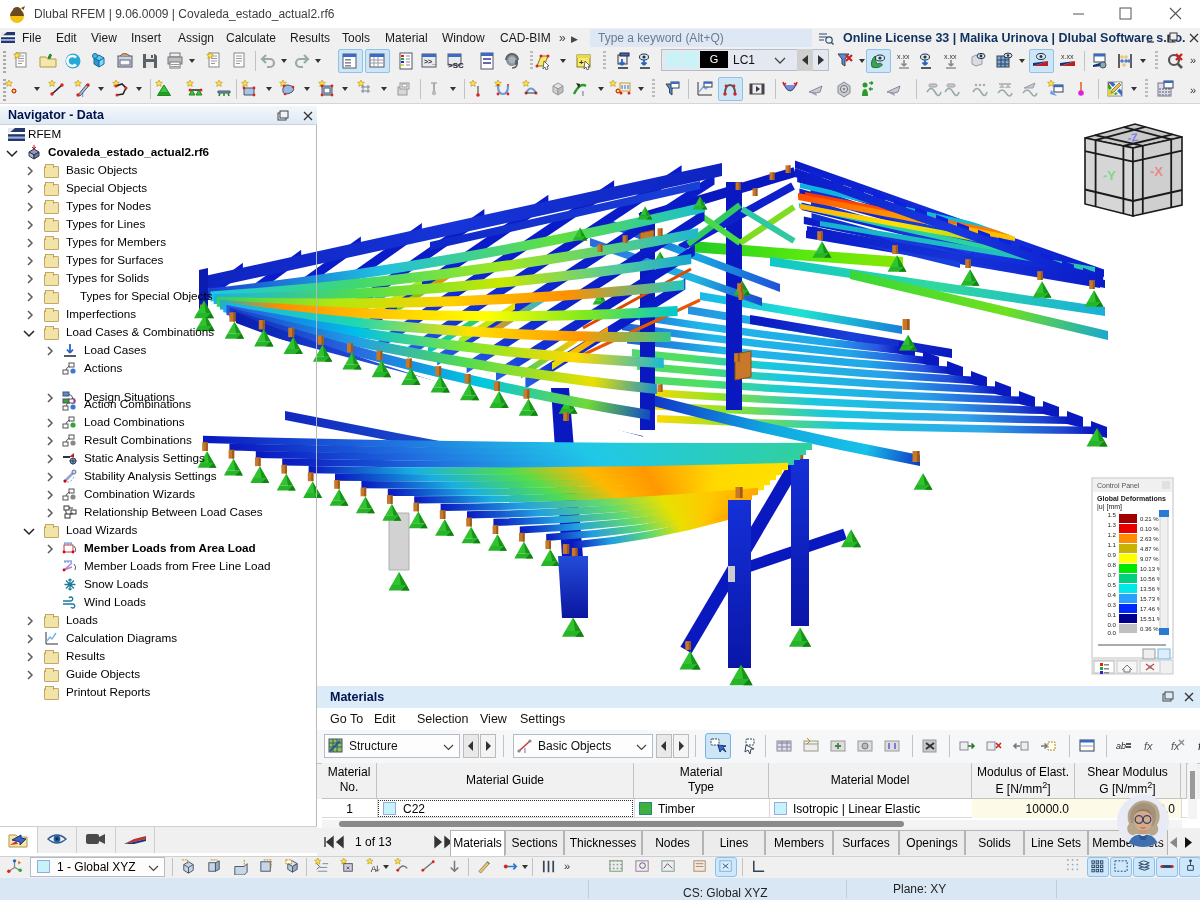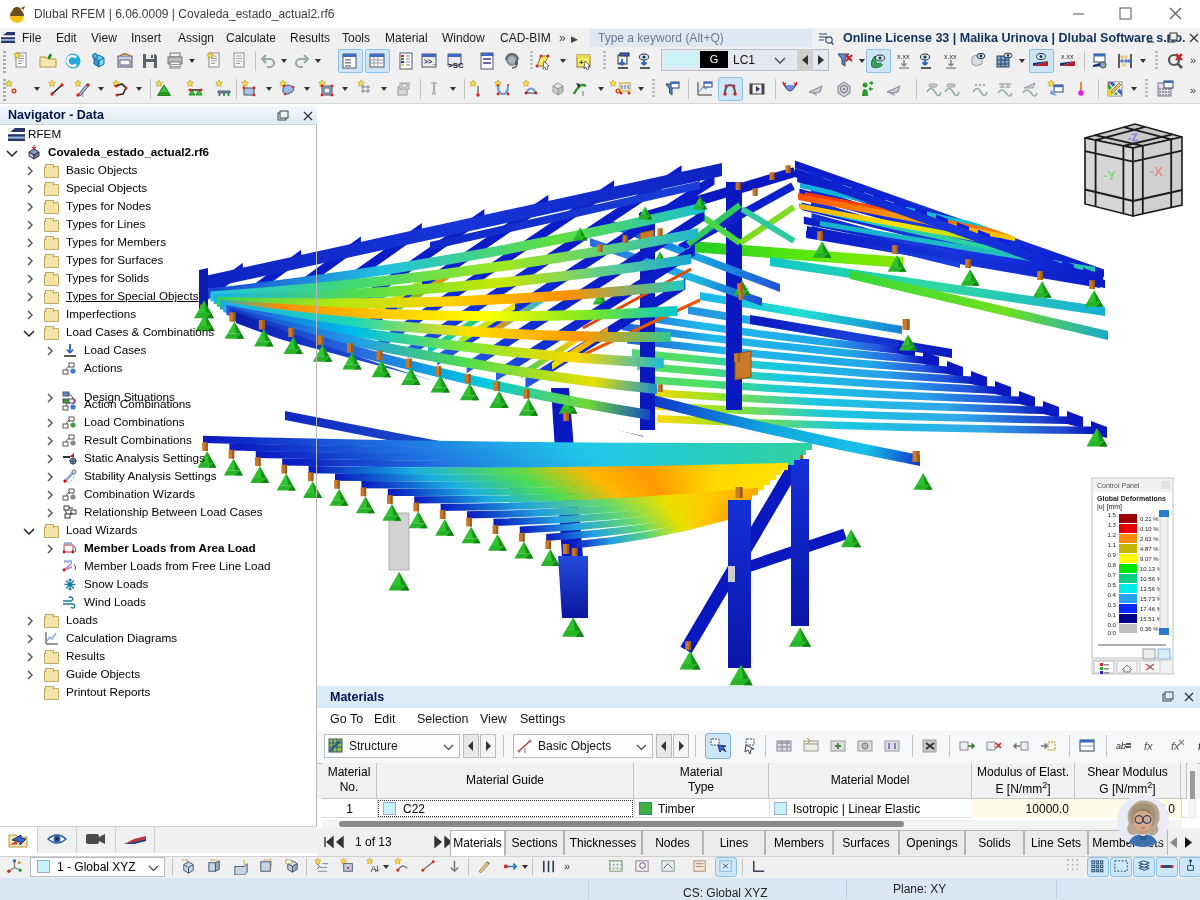--- a/index.html
+++ b/index.html
@@ -1290,21 +1290,21 @@
       </svg>
   </div>
 
   <div id="titlebar" class="abs">
     <svg class="abs" style="left:8px;top:5px" width="19" height="19" viewBox="0 0 19 19">
       <circle cx="9" cy="11" r="7" fill="#f5c211"></circle>
         <path d="M2 11 A7 7 0 0 1 16 11 Z" fill="#6b4a1f"></path>
       <circle cx="9" cy="6.5" r="4.5" fill="#6b4a1f"></circle>
         <path d="M13 3 l4 -2 -1.5 4z" fill="#6b4a1f"></path>
     </svg>
-    <div id="titletext" class="abs">Dlubal RFEM | 6.06.0009 | Covaleda_estado_actual2.rf6</div>
+    <div id="titletext" class="abs">Dlubal RFEM | 9.06.0009 | Covaleda_estado_actual2.rf6</div>
     <div id="winbtns" class="abs" style="left:1058px;top:0;width:142px;height:28px;">
       <svg width="142" height="28">
         <line x1="15" y1="14" x2="26" y2="14" stroke="#555" stroke-width="1"></line>
         <rect x="62" y="8" width="11" height="11" fill="none" stroke="#555" stroke-width="1"></rect>
         <path d="M112 8 l11 11 M123 8 l-11 11" stroke="#555" stroke-width="1.1"></path>
       </svg>
     </div>
   </div>
 
   <div id="menubar" class="abs">
@@ -1917,21 +1917,21 @@
         </span>
         <span style="position:absolute;left:66px;top:1px;font-weight:normal;">Types for Solids</span>
       </div>
 <div class="trow" style="left:0;top:163px;width:316px;">
         <svg width="10" height="10" style="position:absolute;left:25px;top:4px">
           <path d="M3 1 l4 4 -4 4" stroke="#5a5a5a" stroke-width="1.5" fill="none"></path>
         </svg>
         <span style="position:absolute;left:44px;top:0;width:17px;height:16px;">
           <span class="fold" style="left:0;top:4px"></span>
         </span>
-        <span style="position:absolute;left:66px;top:1px;font-weight:normal;text-decoration:underline;">Types for Special Objects</span>
+        <span style="position:absolute;left:80px;top:1px;font-weight:normal;">Types for Special Objects</span>
       </div>
 <div class="trow" style="left:0;top:181px;width:316px;">
         <svg width="10" height="10" style="position:absolute;left:25px;top:4px">
           <path d="M3 1 l4 4 -4 4" stroke="#5a5a5a" stroke-width="1.5" fill="none"></path>
         </svg>
         <span style="position:absolute;left:44px;top:0;width:17px;height:16px;">
           <span class="fold" style="left:0;top:4px"></span>
         </span>
         <span style="position:absolute;left:66px;top:1px;font-weight:normal;">Imperfections</span>
       </div>

